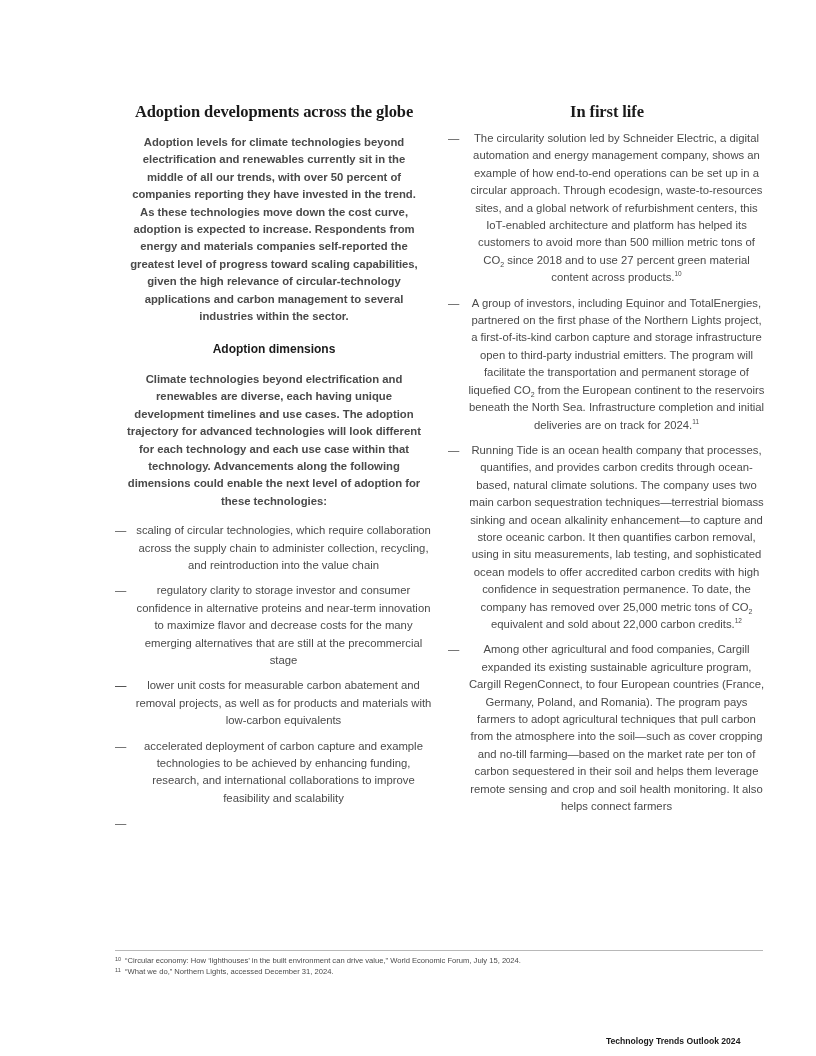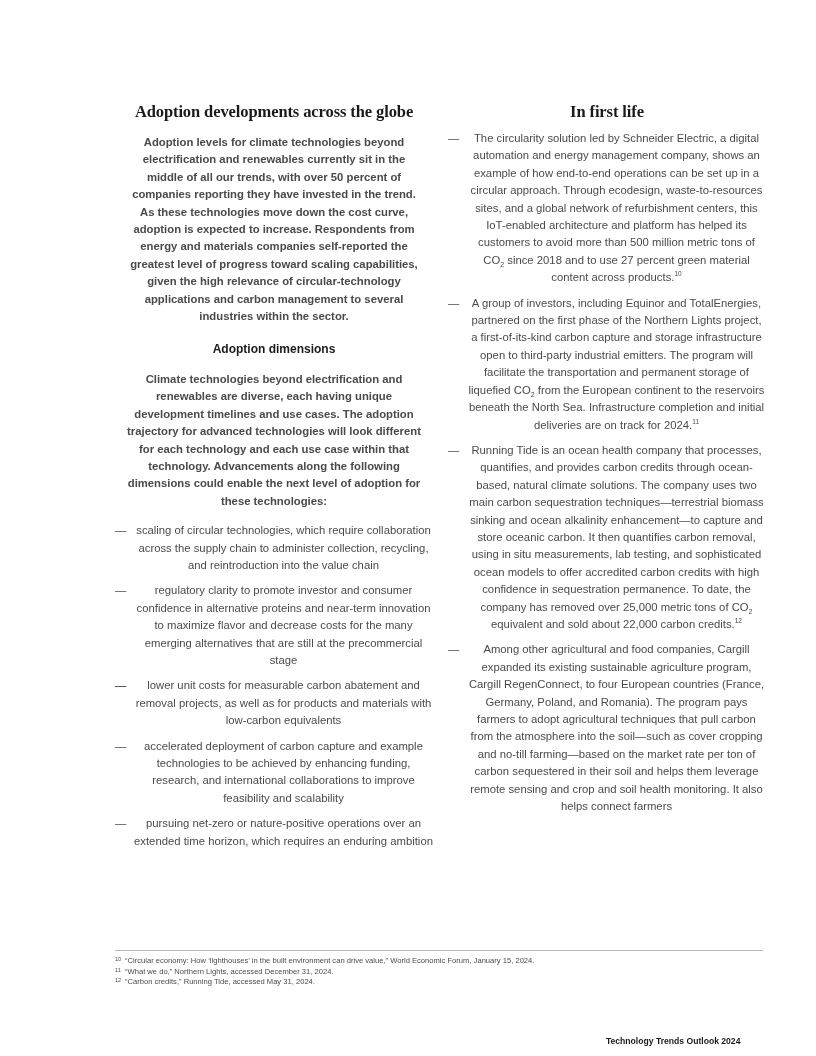--- a/index.html
+++ b/index.html
@@ -32,41 +32,40 @@
 </head>
 <body>
 
 <div class="col col-left">
   <h2>Adoption developments across the globe</h2>
   <p>Adoption levels for climate technologies beyond electrification and renewables currently sit in the middle of all our trends, with over 50 percent of companies reporting they have invested in the trend. As these technologies move down the cost curve, adoption is expected to increase. Respondents from energy and materials companies self-reported the greatest level of progress toward scaling capabilities, given the high relevance of circular-technology applications and carbon management to several industries within the sector.</p>
   <div class="subhead">Adoption dimensions</div>
   <p>Climate technologies beyond electrification and renewables are diverse, each having unique development timelines and use cases. The adoption trajectory for advanced technologies will look different for each technology and each use case within that technology. Advancements along the following dimensions could enable the next level of adoption for these technologies:</p>
   <ul class="dash">
     <li><span class="dash-mark">—</span><span>scaling of circular technologies, which require collaboration across the supply chain to administer collection, recycling, and reintroduction into the value chain</span></li>
-    <li><span class="dash-mark">—</span><span>regulatory clarity to promote investor and consumer confidence in alternative proteins and near-term innovation to maximize flavor and decrease costs for the many emerging alternatives that are still at the precommercial stage</span></li>
+    <li><span class="dash-mark">—</span><span>regulatory clarity to storage investor and consumer confidence in alternative proteins and near-term innovation to maximize flavor and decrease costs for the many emerging alternatives that are still at the precommercial stage</span></li>
     <li><span class="dash-mark">—</span></li>
     <li><span class="dash-mark">—</span><span>lower unit costs for measurable carbon abatement and removal projects, as well as for products and materials with low-carbon equivalents</span></li>
     <li><span class="dash-mark">—</span><span>accelerated deployment of carbon capture and example technologies to be achieved by enhancing funding, research, and international collaborations to improve feasibility and scalability</span></li>
-    <li><span class="dash-mark">—</span><span>pursuing net-zero or nature-positive operations over an extended time horizon, which requires an enduring ambition</span></li>
+    <li><span class="dash-mark">—</span></li>
   </ul>
 </div>
 
 <div class="col col-right">
   <h2>In first life</h2>
   <ul class="dash">
     <li><span class="dash-mark">—</span><span>The circularity solution led by Schneider Electric, a digital automation and energy management company, shows an example of how end-to-end operations can be set up in a circular approach. Through ecodesign, waste-to-resources sites, and a global network of refurbishment centers, this IoT-enabled architecture and platform has helped its customers to avoid more than 500 million metric tons of CO</span><sub>2</sub><span> since 2018 and to use 27 percent green material content across products.</span><sup>10</sup></li>
     <li><span class="dash-mark">—</span><span>A group of investors, including Equinor and TotalEnergies, partnered on the first phase of the Northern Lights project, a first-of-its-kind carbon capture and storage infrastructure open to third-party industrial emitters. The program will facilitate the transportation and permanent storage of liquefied CO</span><sub>2</sub><span> from the European continent to the reservoirs beneath the North Sea. Infrastructure completion and initial deliveries are on track for 2024.</span><sup>11</sup></li>
     <li><span class="dash-mark">—</span><span>Running Tide is an ocean health company that processes, quantifies, and provides carbon credits through ocean-based, natural climate solutions. The company uses two main carbon sequestration techniques—terrestrial biomass sinking and ocean alkalinity enhancement—to capture and store oceanic carbon. It then quantifies carbon removal, using in situ measurements, lab testing, and sophisticated ocean models to offer accredited carbon credits with high confidence in sequestration permanence. To date, the company has removed over 25,000 metric tons of CO</span><sub>2</sub><span> equivalent and sold about 22,000 carbon credits.</span><sup>12</sup></li>
     <li><span class="dash-mark">—</span><span>Among other agricultural and food companies, Cargill expanded its existing sustainable agriculture program, Cargill RegenConnect, to four European countries (France, Germany, Poland, and Romania). The program pays farmers to adopt agricultural techniques that pull carbon from the atmosphere into the soil—such as cover cropping and no-till farming—based on the market rate per ton of carbon sequestered in their soil and helps them leverage remote sensing and crop and soil health monitoring. It also helps connect farmers</span></li>
   </ul>
 </div>
 
 <div class="rule"></div>
 <div class="footnotes">
-  <div class="fn"><span class="fn-num">10</span><span>“Circular economy: How ‘lighthouses’ in the built environment can drive value,” World Economic Forum, January 15, 2024.</span></div>
+  <div class="fn"><span class="fn-num">10</span><span>“Circular economy: How ‘lighthouses’ in the built environment can drive value,” World Economic Forum, July 15, 2024.</span></div>
   <div class="fn"><span class="fn-num">11</span><span>“What we do,” Northern Lights, accessed December 31, 2024.</span></div>
-  <div class="fn"><span class="fn-num">12</span><span>“Carbon credits,” Running Tide, accessed May 31, 2024.</span></div>
 </div>
 
 <div class="footer">
   <span class="title">Technology Trends Outlook 2024</span>
   <span class="page">97</span>
 </div>
 
 </body></html>

